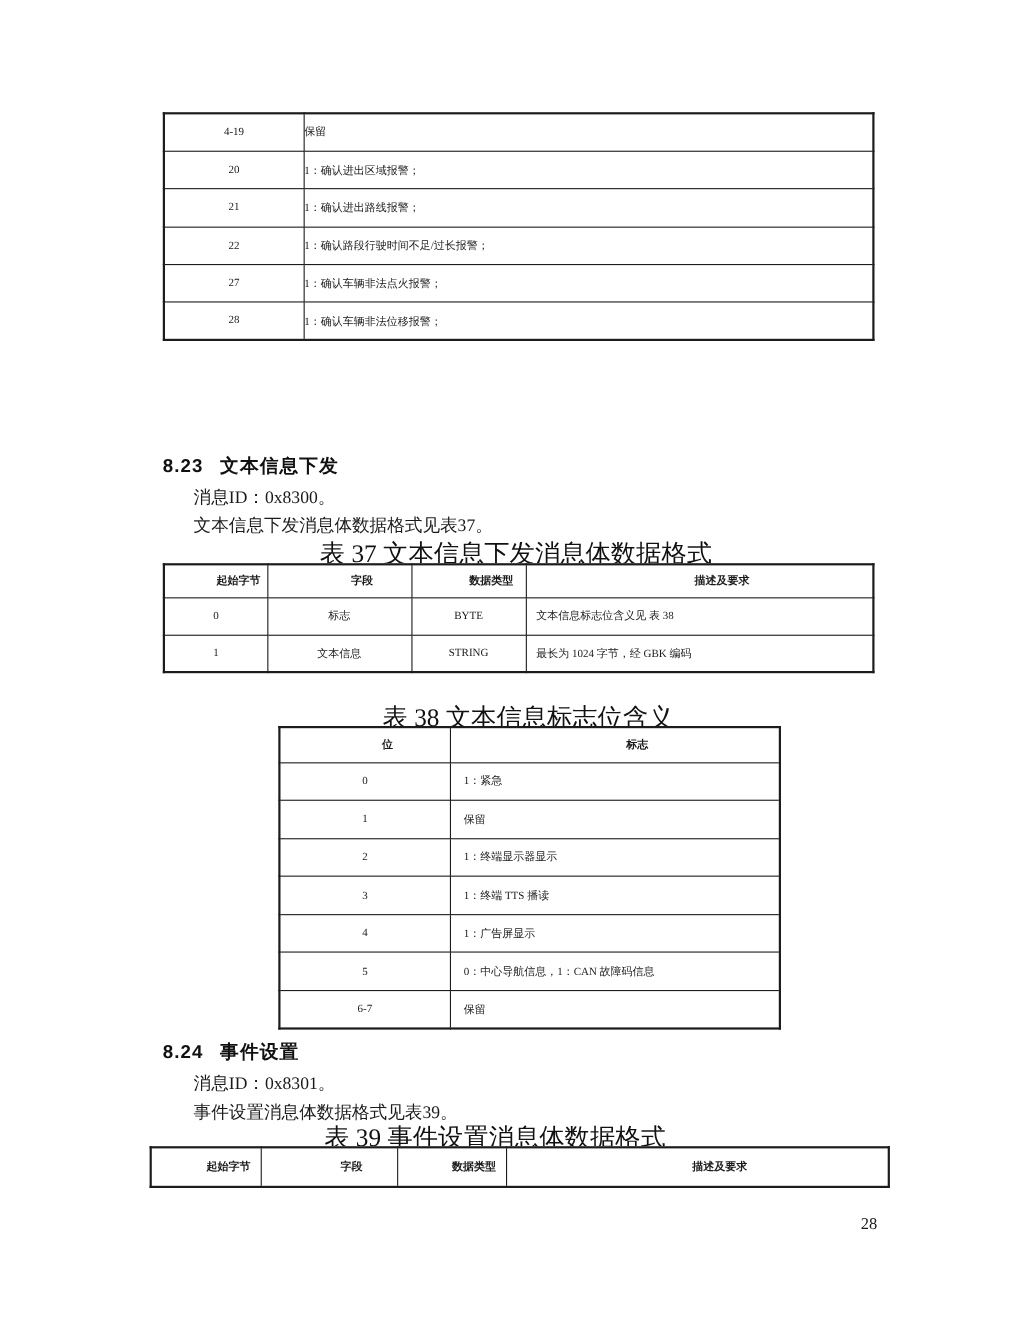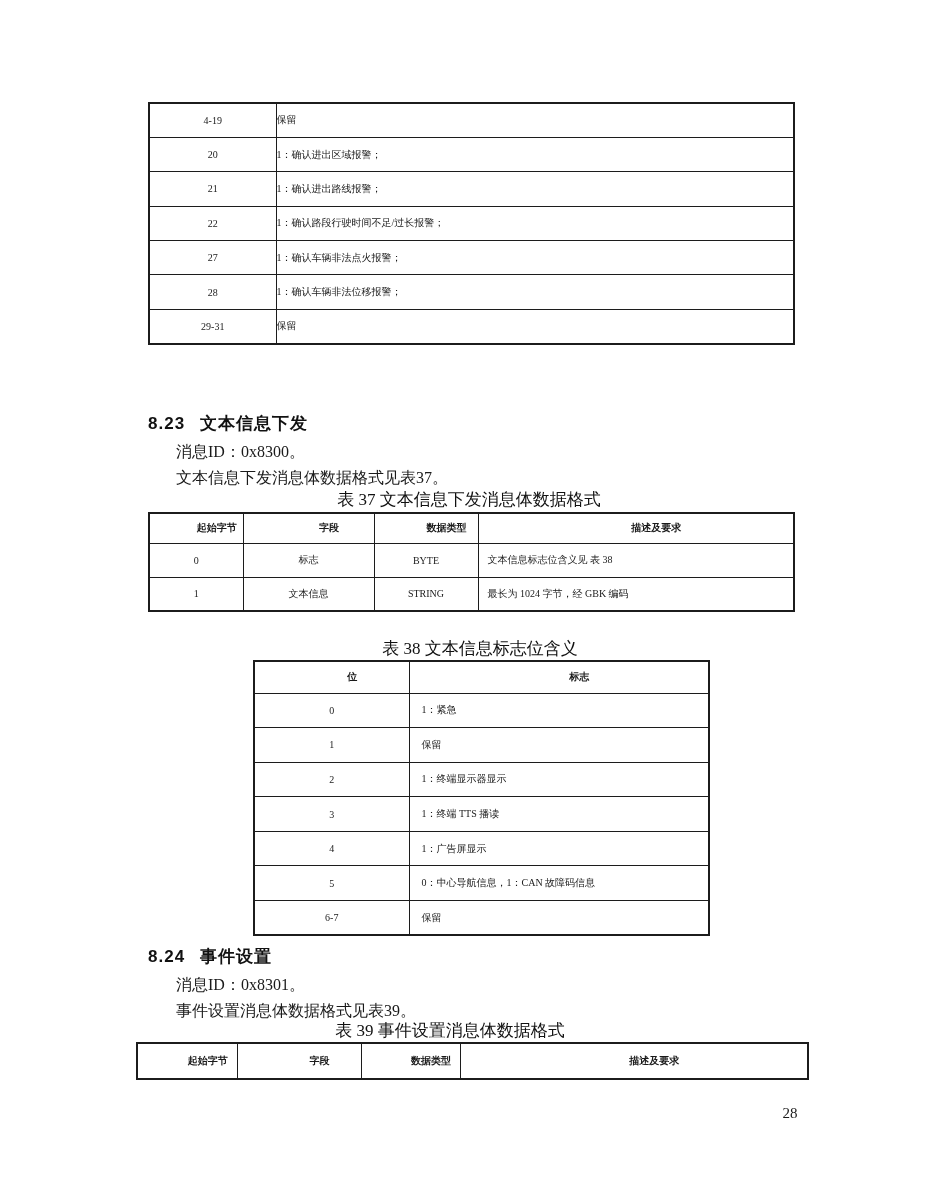--- a/index.html
+++ b/index.html
@@ -56,21 +56,21 @@
   .h2 .ttl { margin-left: 15px; letter-spacing: 1px; }
 
   .bodyline {
     position: absolute;
     font-size: 16px;
     color: #1a1a1a;
     white-space: nowrap;
   }
   .caption {
     position: absolute;
-    font-size: 17px;
+    font-size: 23px;
     color: #111;
     text-align: center;
     white-space: nowrap;
   }
   .pagenum {
     position: absolute;
     font-size: 15px;
     color: #1a1a1a;
     text-align: center;
   }
@@ -102,24 +102,20 @@
         <td class="ca">22</td>
         <td class="le">1：确认路段行驶时间不足/过长报警；</td>
       </tr>
       <tr style="height:34.4px">
         <td class="ca">27</td>
         <td class="le">1：确认车辆非法点火报警；</td>
       </tr>
       <tr style="height:34.4px">
         <td class="ca">28</td>
         <td class="le">1：确认车辆非法位移报警；</td>
-      </tr>
-      <tr style="height:34.4px">
-        <td class="ca">29-31</td>
-        <td class="le">保留</td>
       </tr>
     </tbody>
   </table>
 
   <div class="h2" style="left:148px; top:412px;">
     <span class="num">8.23</span><span class="ttl">文本信息下发</span>
   </div>
   <div class="bodyline" style="left:176px; top:442px;">消息ID：0x8300。</div>
   <div class="bodyline" style="left:176px; top:468px;">文本信息下发消息体数据格式见表37。</div>
 

